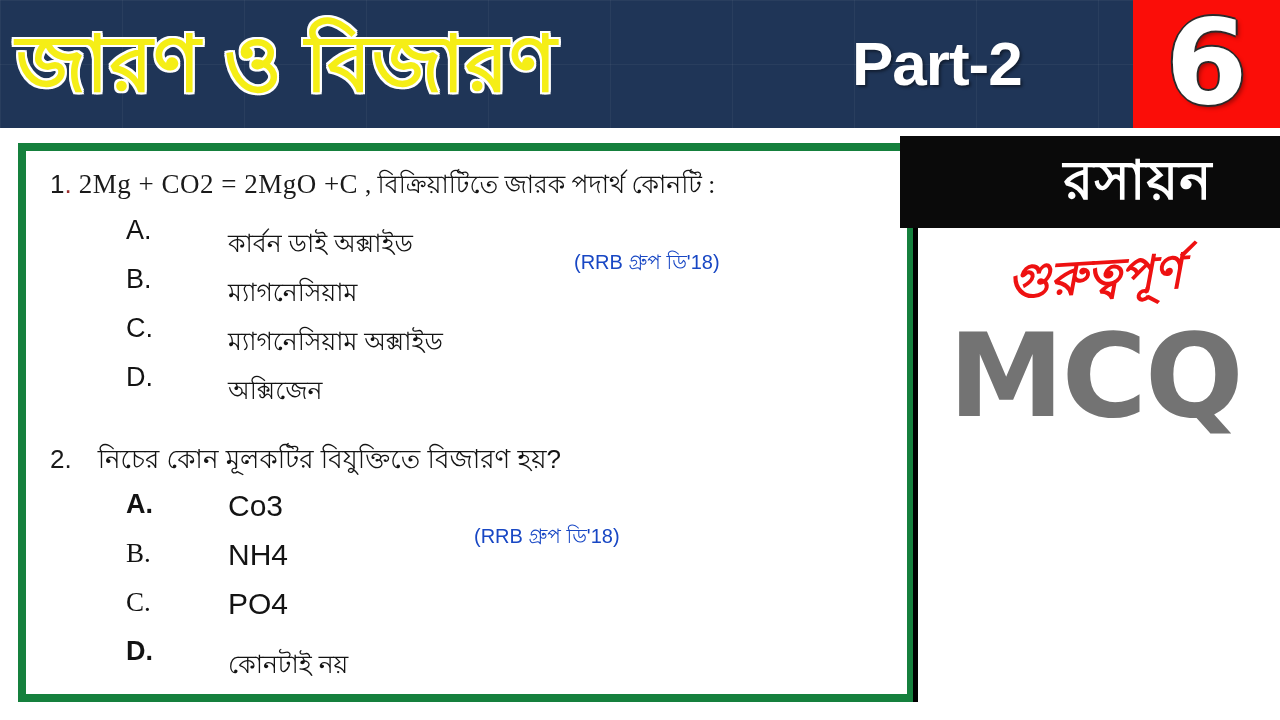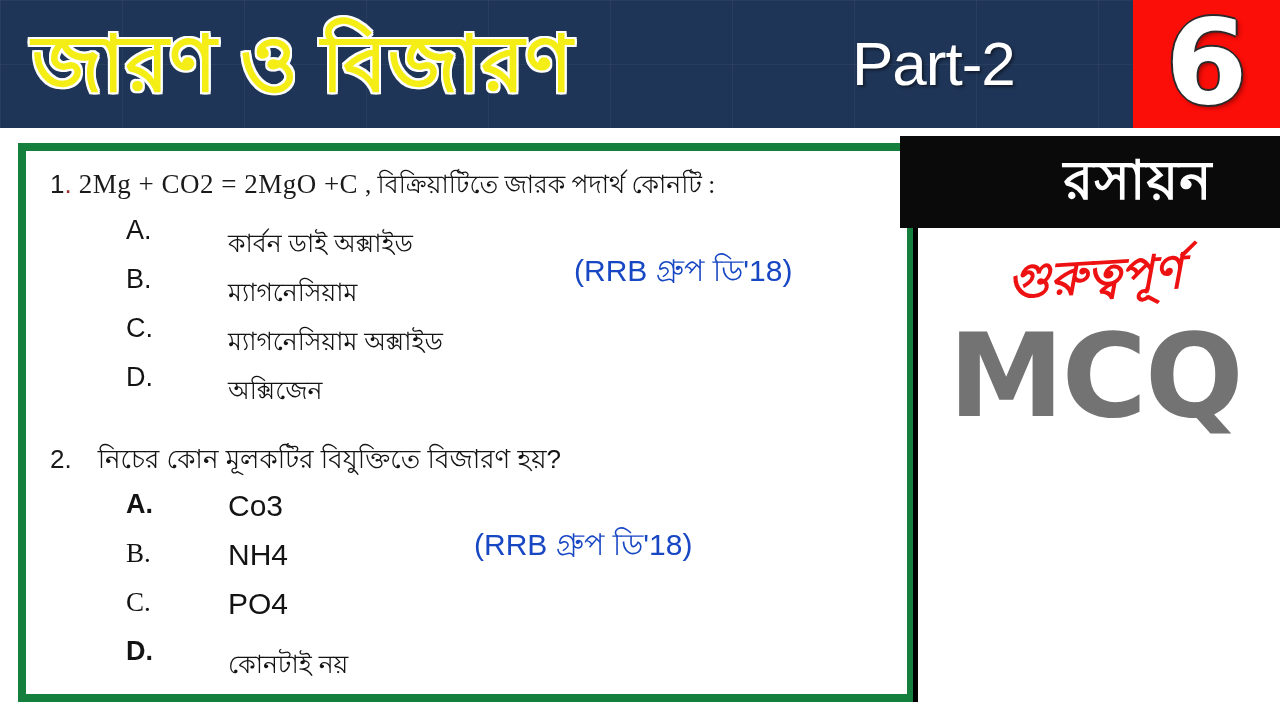--- a/index.html
+++ b/index.html
@@ -24,21 +24,21 @@
     height: 128px;
     background: #1f3557;
     background-image:
       linear-gradient(to right, rgba(255,255,255,0.045) 1px, transparent 1px),
       linear-gradient(to bottom, rgba(255,255,255,0.045) 1px, transparent 1px);
     background-size: 122px 64px;
     overflow: hidden;
   }
   .header-title {
     position: absolute;
-    left: 32px;
+    left: 16px;
     top: 8px;
     width: 800px;
     height: 112px;
     line-height: 112px;
     color: #f5ee16;
     font-size: 78px;
     font-weight: bold;
     letter-spacing: 1px;
     white-space: nowrap;
     text-shadow:
@@ -48,21 +48,21 @@
       2px -2px 0 #ffffff, -2px 2px 0 #ffffff;
   }
   .header-part {
     position: absolute;
     left: 852px;
     top: 18px;
     height: 92px;
     line-height: 92px;
     color: #ffffff;
     font-size: 62px;
-    font-weight: normal;
+    font-weight: bold;
     letter-spacing: -1px;
     white-space: nowrap;
     text-shadow: 2px 2px 3px rgba(0,0,0,0.45);
   }
   .badge-number {
     position: absolute;
     left: 1133px;
     top: 0;
     width: 147px;
     height: 128px;
@@ -164,21 +164,21 @@
   }
   .opt-text.sansbn {
     font-family: "Liberation Sans", sans-serif;
     font-size: 25px;
     margin-top: 9px;
   }
 
   .source-tag {
     position: absolute;
     color: #1847c4;
-    font-size: 30px;
+    font-size: 20px;
     font-family: "Liberation Sans", sans-serif;
     white-space: nowrap;
   }
   #q1-source { left: 548px; top: 82px; }
   #q2-source { left: 448px; top: 82px; }
 
   
   .side-divider {
     position: absolute;
     left: 913px;

